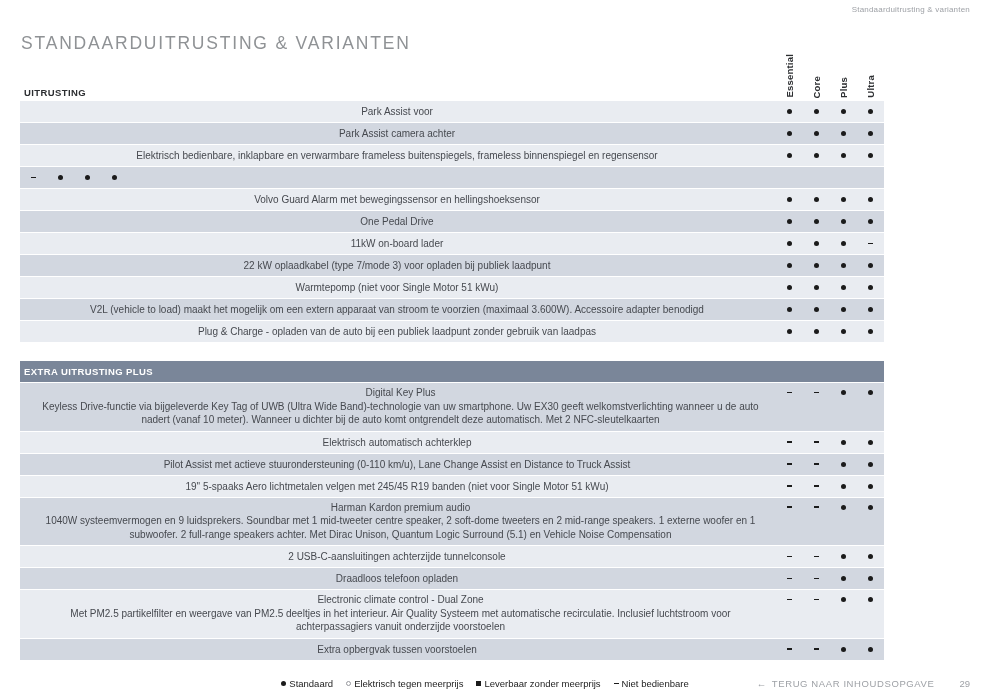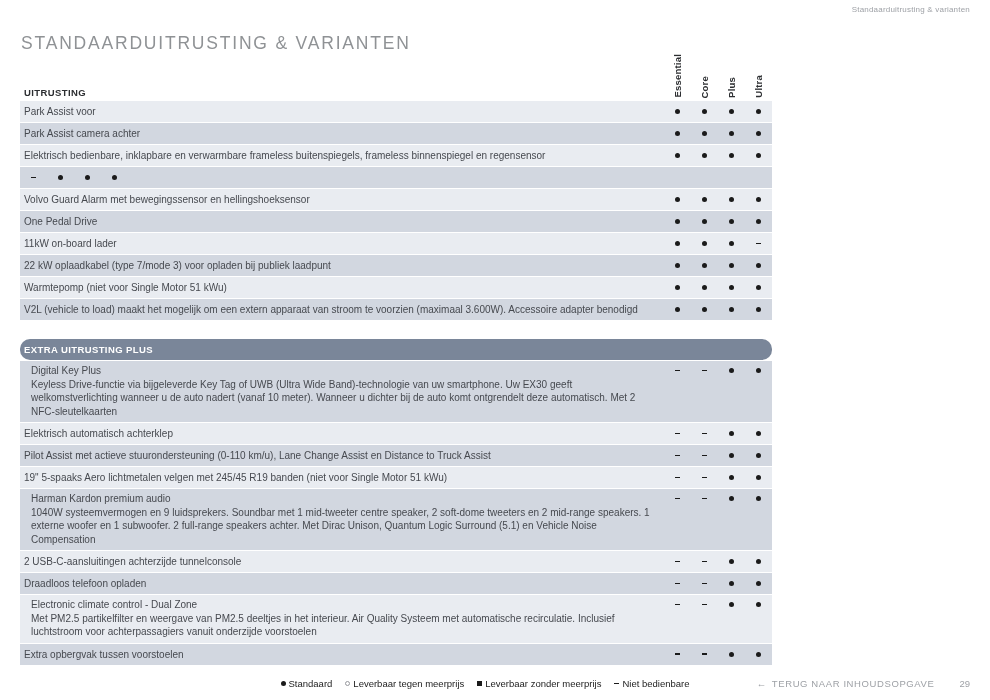--- a/index.html
+++ b/index.html
@@ -19,46 +19,46 @@
     font-family:"Liberation Sans", sans-serif;overflow:hidden;
   }
   .doc-header{
     position:absolute;top:5px;right:20px;font-size:8px;color:var(--muted);
     letter-spacing:0.2px;
   }
   .title{
     position:absolute;top:33px;left:21px;margin:0;font-size:17.5px;font-weight:400;
     letter-spacing:1.8px;color:var(--title);
   }
-  .table{position:absolute;left:20px;top:55px;width:752px;}
+  .table{position:absolute;left:20px;top:55px;width:864px;}
   .table-head{position:relative;height:46px;}
   .uitrusting{
     position:absolute;left:4px;bottom:3px;font-size:9.5px;font-weight:bold;
     letter-spacing:0.4px;color:var(--heading);
   }
   .col-labels{position:absolute;right:0;bottom:3px;width:108px;display:flex;align-items:flex-end;}
   .col-cell{width:27px;display:flex;justify-content:center;}
   .col-label{
     writing-mode:vertical-rl;transform:rotate(180deg);
     font-size:9.5px;font-weight:bold;color:var(--heading);letter-spacing:0.2px;
   }
-  .row{display:flex;margin-bottom:1px;min-height:21px;}
+  .row{display:flex;margin-bottom:1px;min-height:21px;text-align:center;}
   .row.light{background:var(--row-light);}
   .row.dark{background:var(--row-dark);}
   .row-text{flex:1;padding:0 6px 0 4px;font-size:10px;color:var(--text);line-height:21px;}
   .row.multi .row-text{padding-top:3px;padding-bottom:4px;line-height:13.5px;padding-left:11px;}
   .row-marks{width:108px;display:flex;flex-shrink:0;align-self:flex-start;}
   .mark-cell{width:27px;height:21px;display:flex;align-items:center;justify-content:center;}
   .row.multi .mark-cell{height:19px;}
   .mark-dot{width:5px;height:5px;border-radius:50%;background:var(--mark);}
   .mark-dash{width:5px;height:1.5px;background:var(--mark);}
   .section2{margin-top:19px;}
   .section-header{
     height:21px;line-height:21px;background:var(--accent-bar);color:#ffffff;
-    font-size:9.5px;font-weight:bold;letter-spacing:0.4px;padding-left:4px;margin-bottom:1px;border-radius:10px;
+    font-size:9.5px;font-weight:bold;letter-spacing:0.4px;padding-left:4px;margin-bottom:1px;
   }
   .footer{position:absolute;left:0;right:20px;bottom:8px;height:14px;}
   .legend{
     position:absolute;left:0;right:0;top:0;display:flex;justify-content:center;
     gap:13px;font-size:9.5px;color:#232323;align-items:flex-start;
   }
   .legend-item{display:flex;align-items:center;gap:3px;}
   .lg-dot{width:5px;height:5px;border-radius:50%;background:var(--mark);}
   .lg-circle{width:5px;height:5px;border-radius:50%;border:1px solid #97999e;}
   .lg-square{width:5px;height:5px;background:var(--mark);}
@@ -278,20 +278,39 @@
               <span class="mark-dot"></span>
             </span>
             <span class="mark-cell">
               <span class="mark-dot"></span>
             </span>
             <span class="mark-cell">
               <span class="mark-dot"></span>
             </span>
           </div>
         </div>
+        <div class="row light">
+          <div class="row-text">
+            <div class="row-title">Plug &amp; Charge - opladen van de auto bij een publiek laadpunt zonder gebruik van laadpas</div>
+          </div>
+          <div class="row-marks">
+            <span class="mark-cell">
+              <span class="mark-dot"></span>
+            </span>
+            <span class="mark-cell">
+              <span class="mark-dot"></span>
+            </span>
+            <span class="mark-cell">
+              <span class="mark-dot"></span>
+            </span>
+            <span class="mark-cell">
+              <span class="mark-dot"></span>
+            </span>
+          </div>
+        </div>
       </div>
 
     <div class="section2">
       <div class="section-header">EXTRA UITRUSTING PLUS</div>
       <div id="section-rows-1">
           <div class="row dark multi">
             <div class="row-text">
               <div class="row-title">Digital Key Plus</div>
               <div class="row-desc">Keyless Drive-functie via bijgeleverde Key Tag of UWB (Ultra Wide Band)-technologie van uw smartphone. Uw EX30 geeft welkomstverlichting wanneer u de auto nadert (vanaf 10 meter). Wanneer u dichter bij de auto komt ontgrendelt deze automatisch. Met 2 NFC-sleutelkaarten</div>
             </div>
@@ -469,21 +488,21 @@
   </div>
 
   <div class="footer">
     <div class="legend" id="legend">
         <span class="legend-item">
           <span class="lg-dot"></span>
           <span>Standaard</span>
         </span>
         <span class="legend-item">
           <span class="lg-circle"></span>
-          <span>Leverbaar tegen meerprijs</span>
+          <span>Elektrisch tegen meerprijs</span>
         </span>
         <span class="legend-item">
           <span class="lg-square"></span>
           <span>Leverbaar zonder meerprijs</span>
         </span>
         <span class="legend-item">
           <span class="lg-dash"></span>
           <span>Niet bedienbare</span>
         </span>
       </div>

